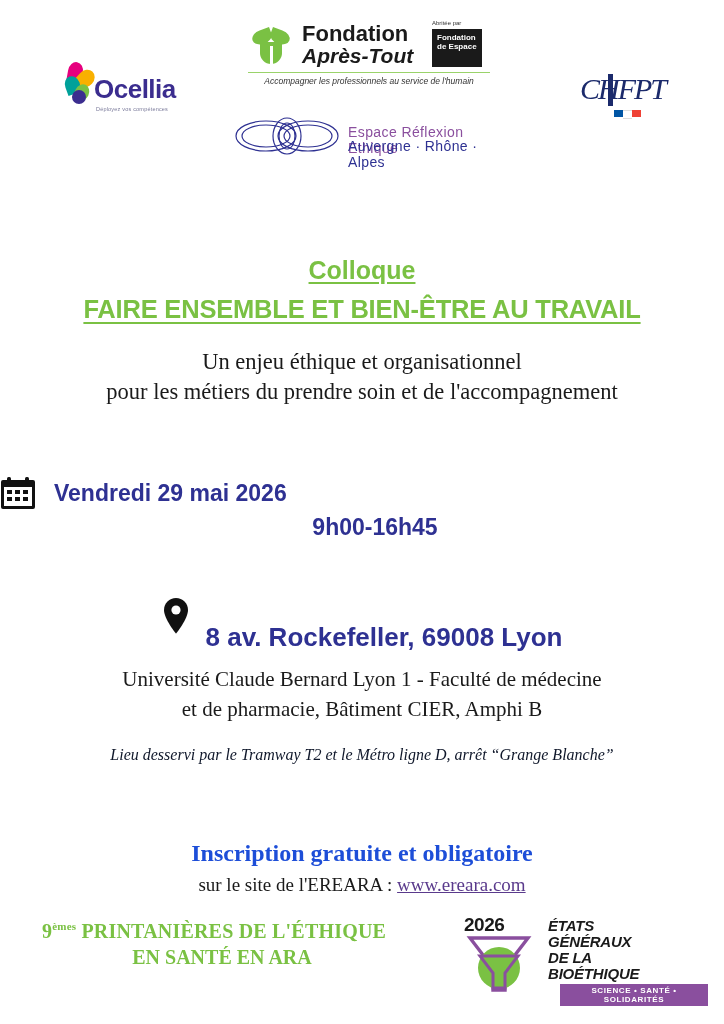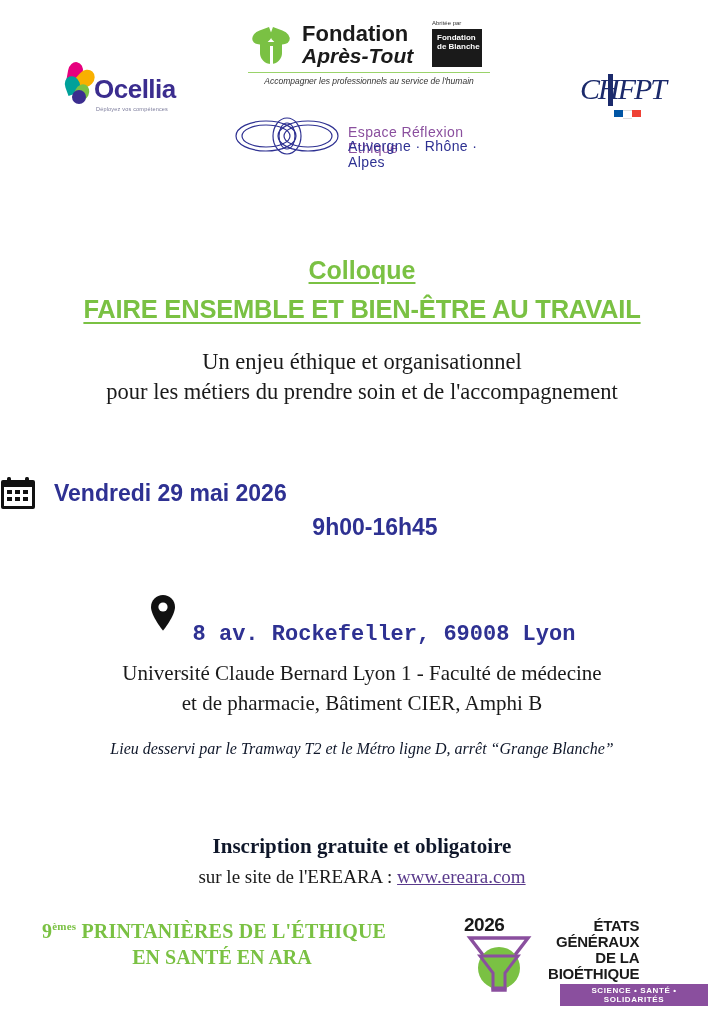--- a/index.html
+++ b/index.html
@@ -292,22 +292,22 @@
 
   .row-place {
     margin-top: 38px;
     display: flex;
     align-items: center;
     justify-content: center;
     gap: 16px;
   }
   .icon-pin { width: 28px; height: 38px; flex: 0 0 auto; }
   .place-text {
-    font-family: Liberation Mono, monospace;
-    font-size: 22px;
+    font-family: Liberation Sans, sans-serif;
+    font-size: 26px;
     font-weight: bold;
     color: #2e3192;
     margin-top: 43px;
   }
   .address {
     margin-top: 12px;
     font-family: "Liberation Serif", serif;
     font-size: 21px;
     color: #1a1a1a;
     line-height: 1.4;
@@ -319,22 +319,22 @@
     font-size: 16px;
     color: #0f172a;
   }
 
   .registration {
     margin-top: 76px;
   }
   .reg-title {
     font-family: "Liberation Serif", serif;
     font-weight: bold;
-    font-size: 21px;
-    color: #0f172a;
+    font-size: 24px;
+    color: #1d4ed8;
   }
   .reg-line {
     margin-top: 7px;
     font-family: "Liberation Serif", serif;
     font-size: 19px;
     color: #1a1a1a;
   }
   .reg-line a {
     color: #5a3a8c;
     text-decoration: underline;
@@ -390,27 +390,28 @@
     font-family: "Liberation Sans", sans-serif;
     font-size: 19px;
     font-weight: bold;
     color: #1a1a1a;
     letter-spacing: -0.5px;
   }
   .egb-text {
     position: absolute;
     left: 90px;
     top: 4px;
-    text-align: right;
+    text-align: left;
     font-family: "Liberation Sans", sans-serif;
     font-weight: bold;
     font-size: 15px;
     line-height: 1.06;
     color: #1a1a1a;
     letter-spacing: -0.2px;
+    font-style: italic;
   }
   .egb-bar {
     position: absolute;
     left: 90px;
     top: 70px;
     width: 148px;
     background: #8a4f9e;
     color: #ffffff;
     font-family: "Liberation Sans", sans-serif;
     font-size: 8px;
@@ -443,21 +444,21 @@
       <span class="lf lf1"></span>
       <span class="lf lf2"></span>
       <span class="lf lf3"></span>
       <span class="fond-stem"></span>
     </div>
     <div class="fond-title">
       <span>Fondation</span>
       <em>Après-Tout</em>
     </div>
     <div class="fond-abritee">Abritée par</div>
-    <div class="fond-fdf">Fondation de Blanche</div>
+    <div class="fond-fdf">Fondation de Espace</div>
     <div class="fond-rule"></div>
     <div class="fond-baseline">Accompagner les professionnels au service de l'humain</div>
   </div>
 
   <div class="logo-ere">
     <div class="ere-mark">
       <svg width="110" height="44" viewBox="0 0 110 44">
         <g fill="none" stroke="#2e3192" stroke-width="1.2">
           <ellipse cx="34" cy="22" rx="30" ry="15"></ellipse>
           <ellipse cx="34" cy="22" rx="24" ry="11"></ellipse>

